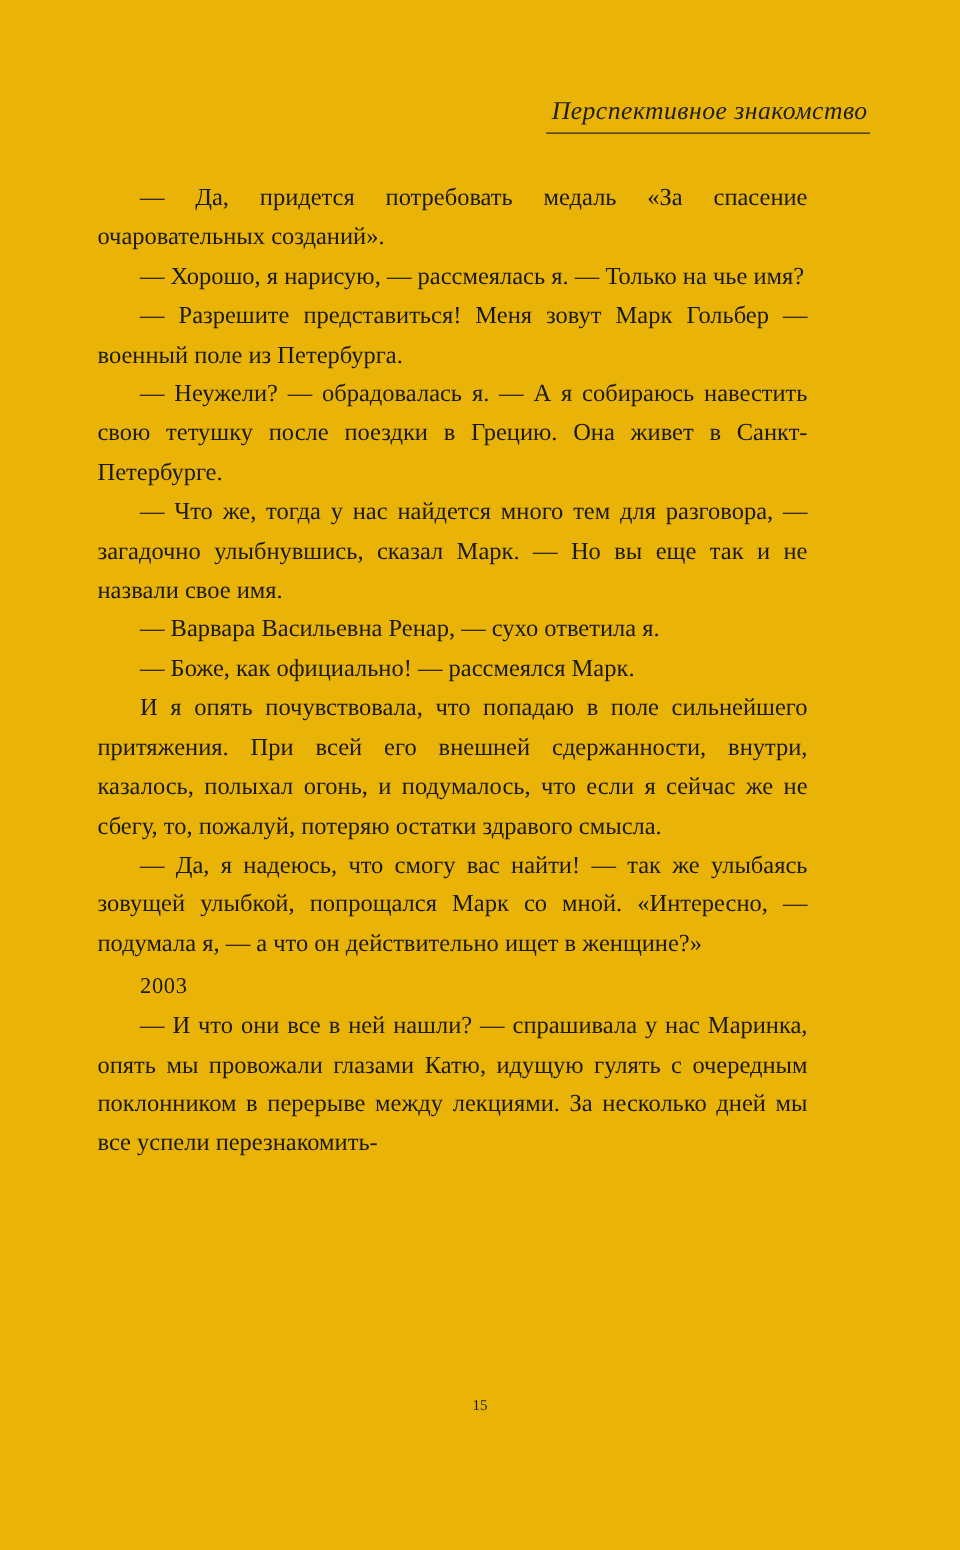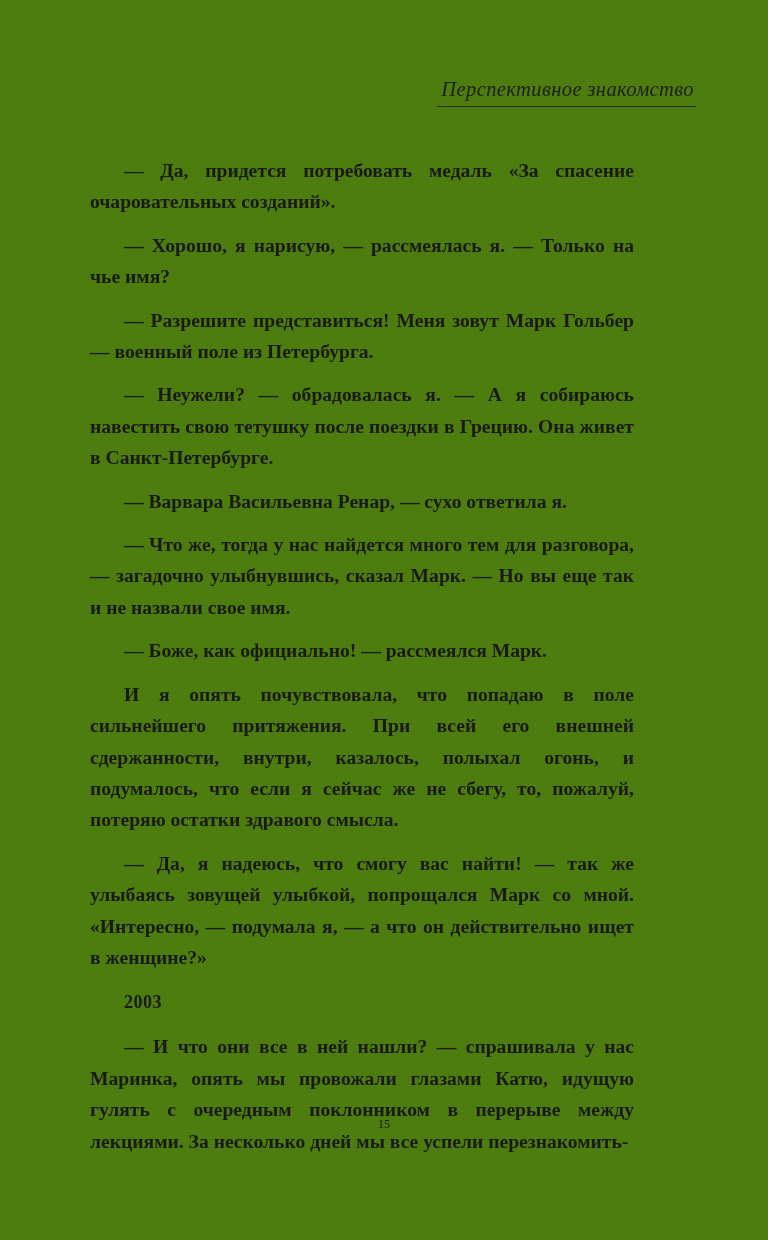--- a/index.html
+++ b/index.html
@@ -14,21 +14,21 @@
     font-family: "Liberation Serif", "DejaVu Serif", serif;
     color: #1a1a18;
     overflow: hidden;
   }
   .page {
     position: absolute;
     left: 0;
     top: 0;
     width: 768px;
     height: 1240px;
-    background: #4d7c0f;
+    background: #eab308;
   }
   .running-head {
     position: absolute;
     left: 78px;
     right: 72px;
     top: 78px;
     height: 34px;
     text-align: right;
     font-style: italic;
     font-size: 20.5px;
@@ -48,23 +48,22 @@
     left: 78px;
     top: 143px;
     width: 568px;
     font-size: 19.6px;
     line-height: 31.4px;
     text-align: justify;
     text-justify: inter-word;
     hyphens: manual;
   }
   .body-text p {
-    margin: 12px;
+    margin: 0;
     text-indent: 34px;
-    font-weight: bold;
   }
   .section-year {
     margin-top: 44px;
     margin-bottom: 8px;
     font-size: 18px;
     letter-spacing: 0.5px;
     text-indent: 0;
     line-height: 34px;
   }
   .after-year {
@@ -87,22 +86,22 @@
 
   <div class="running-head">
     <span class="rh-text">Перспективное знакомство</span>
   </div>
 
   <div class="body-text">
     <p>— Да, придется потребовать медаль «За спасение очаровательных созданий».</p>
     <p>— Хорошо, я нарисую, — рассмеялась я. — Только на чье имя?</p>
     <p>— Разрешите представиться! Меня зовут Марк Гольбер — военный поле из Петербурга.</p>
     <p>— Неужели? — обрадовалась я. — А я собираюсь навестить свою тетушку после поездки в Грецию. Она живет в Санкт-Петербурге.</p>
+    <p>— Что же, тогда у нас найдется много тем для разговора, — загадочно улыбнувшись, сказал Марк. — Но вы еще так и не назвали свое имя.</p>
     <p>— Варвара Васильевна Ренар, — сухо ответила я.</p>
-    <p>— Что же, тогда у нас найдется много тем для разговора, — загадочно улыбнувшись, сказал Марк. — Но вы еще так и не назвали свое имя.</p>
     <p>— Боже, как официально! — рассмеялся Марк.</p>
     <p>И я опять почувствовала, что попадаю в поле сильнейшего притяжения. При всей его внешней сдержанности, внутри, казалось, полыхал огонь, и подумалось, что если я сейчас же не сбегу, то, пожалуй, потеряю остатки здравого смысла.</p>
     <p>— Да, я надеюсь, что смогу вас найти! — так же улыбаясь зовущей улыбкой, попрощался Марк со мной. «Интересно, — подумала я, — а что он действительно ищет в женщине?»</p>
 
     <p class="section-year">2003</p>
     <p class="after-year">— И что они все в ней нашли? — спрашивала у нас Маринка, опять мы провожали глазами Катю, идущую гулять с очередным поклонником в перерыве между лекциями. За несколько дней мы все успели перезнакомить-</p>
   </div>
 
   <div class="folio">15</div>
 

